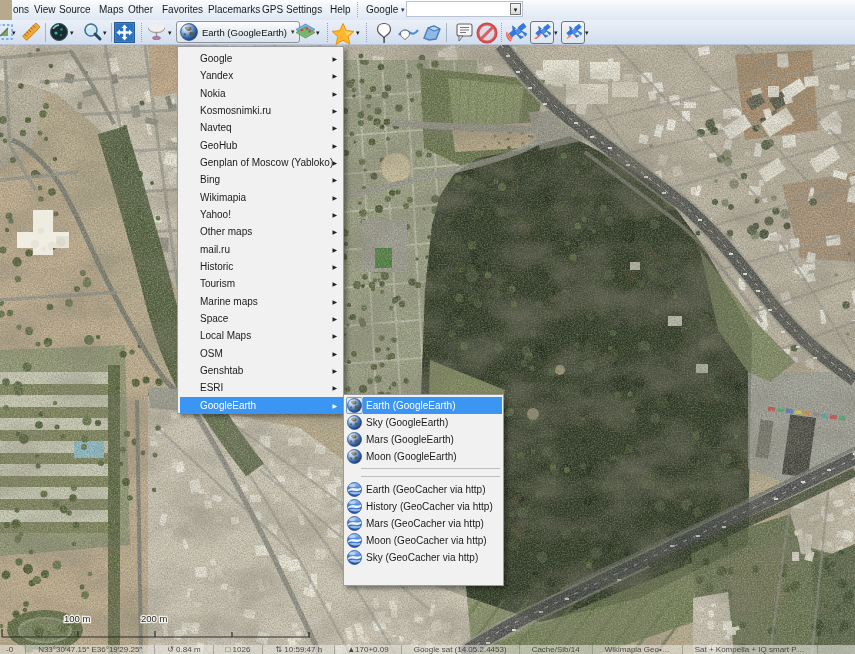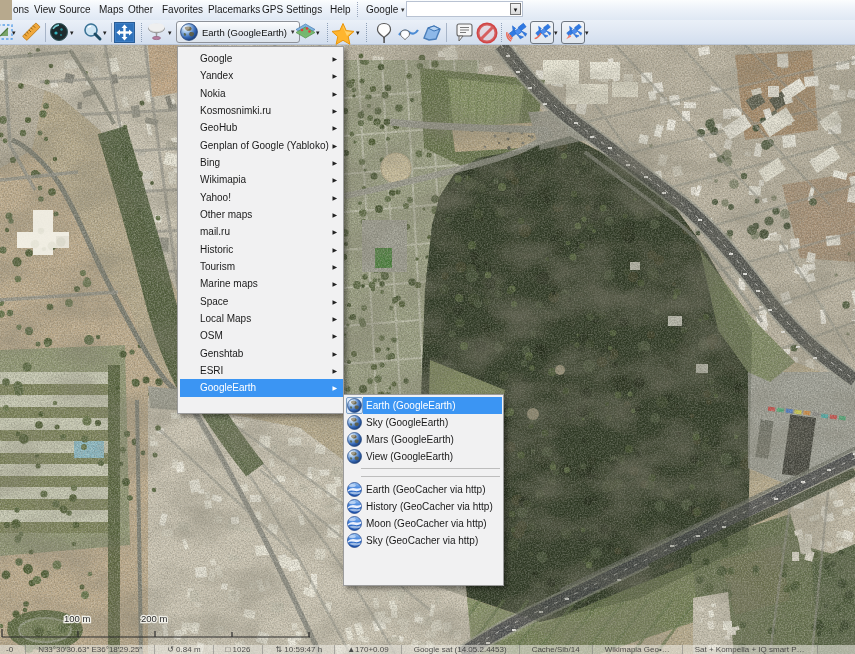--- a/index.html
+++ b/index.html
@@ -2673,25 +2673,29 @@
       </div>
       <div class="mrow">
         <span class="mtx">Nokia</span>
         <span class="arr">▶</span>
       </div>
       <div class="mrow">
         <span class="mtx">Kosmosnimki.ru</span>
         <span class="arr">▶</span>
       </div>
       <div class="mrow">
+        <span class="mtx">Navteq</span>
+        <span class="arr">▶</span>
+      </div>
+      <div class="mrow">
         <span class="mtx">GeoHub</span>
         <span class="arr">▶</span>
       </div>
       <div class="mrow">
-        <span class="mtx">Genplan of Google (Yabloko)</span>
+        <span class="mtx">Genplan of Moscow (Yabloko)</span>
         <span class="arr">▶</span>
       </div>
       <div class="mrow">
         <span class="mtx">Bing</span>
         <span class="arr">▶</span>
       </div>
       <div class="mrow">
         <span class="mtx">Wikimapia</span>
         <span class="arr">▶</span>
       </div>
@@ -2768,21 +2772,21 @@
           </svg>
         </span>
         <span class="stx">Mars (GoogleEarth)</span>
       </div>
       <div class="srow">
         <span class="ibox">
           <svg width="15" height="15" viewBox="0 0 15 15">
             <use href="#icoGlobe"></use>
           </svg>
         </span>
-        <span class="stx">View (GoogleEarth)</span>
+        <span class="stx">Moon (GoogleEarth)</span>
       </div>
       <div class="ssep">
         <div></div>
       </div>
       <div class="ssep">
         <div></div>
       </div>
       <div class="srow">
         <span class="ibox">
           <svg width="15" height="15" viewBox="0 0 15 15">
@@ -2798,24 +2802,32 @@
           </svg>
         </span>
         <span class="stx">History (GeoCacher via http)</span>
       </div>
       <div class="srow">
         <span class="ibox">
           <svg width="15" height="15" viewBox="0 0 15 15">
             <use href="#icoGE"></use>
           </svg>
         </span>
+        <span class="stx">Mars (GeoCacher via http)</span>
+      </div>
+      <div class="srow">
+        <span class="ibox">
+          <svg width="15" height="15" viewBox="0 0 15 15">
+            <use href="#icoGE"></use>
+          </svg>
+        </span>
         <span class="stx">Moon (GeoCacher via http)</span>
       </div>
       <div class="srow">
         <span class="ibox">
           <svg width="15" height="15" viewBox="0 0 15 15">
             <use href="#icoGE"></use>
           </svg>
         </span>
         <span class="stx">Sky (GeoCacher via http)</span>
       </div>
     </div>
-<div id="statusbar"><span>-0</span><span>N33°30′30.63″ E36°18′29.25″</span><span>↺ 0.84 m</span><span>□ 1026</span><span>⇅ 10:59:47 h</span><span>▲170+0.09</span><span>Google sat (14.05.2.4453)</span><span>Cache/Sib/14</span><span>Wikimapia Geo•…</span><span>Sat + Kompella + IQ smart P…</span></div>
+<div id="statusbar"><span>-0</span><span>N33°30′47.15″ E36°19′29.25″</span><span>↺ 0.84 m</span><span>□ 1026</span><span>⇅ 10:59:47 h</span><span>▲170+0.09</span><span>Google sat (14.05.2.4453)</span><span>Cache/Sib/14</span><span>Wikimapia Geo•…</span><span>Sat + Kompella + IQ smart P…</span></div>
 </div>
 </body></html>

